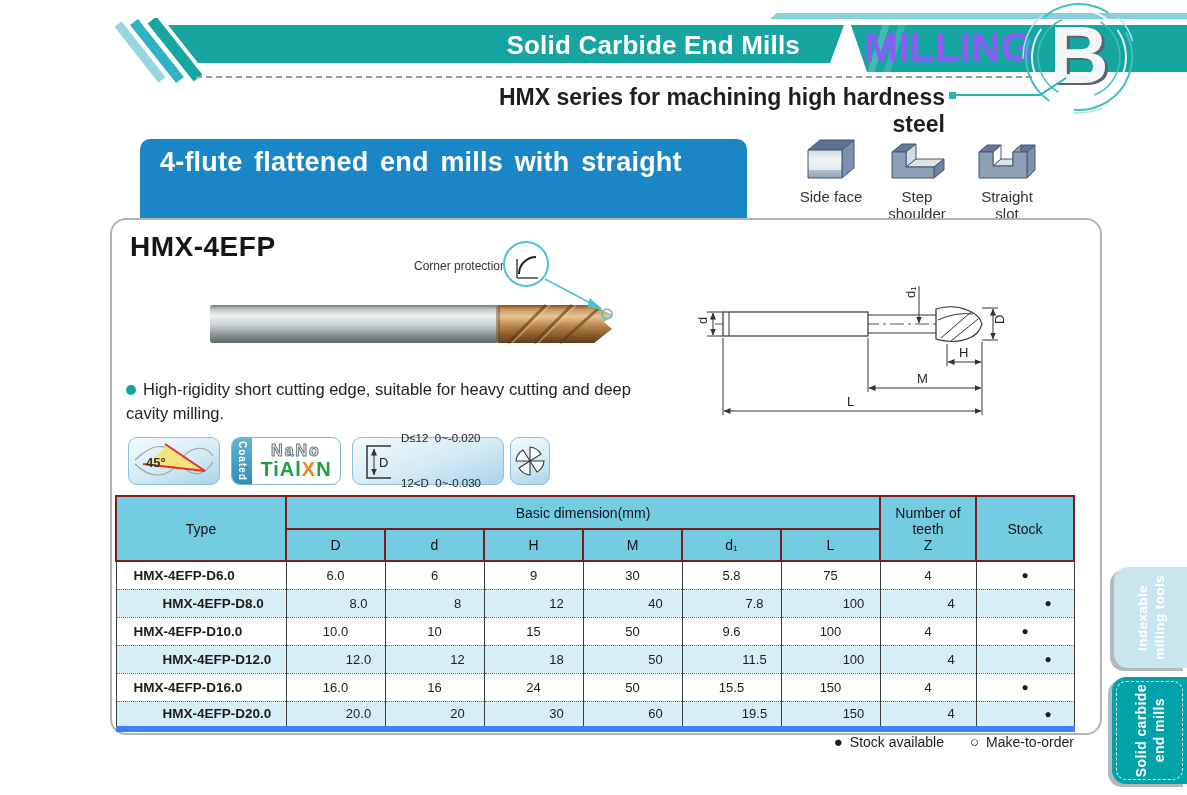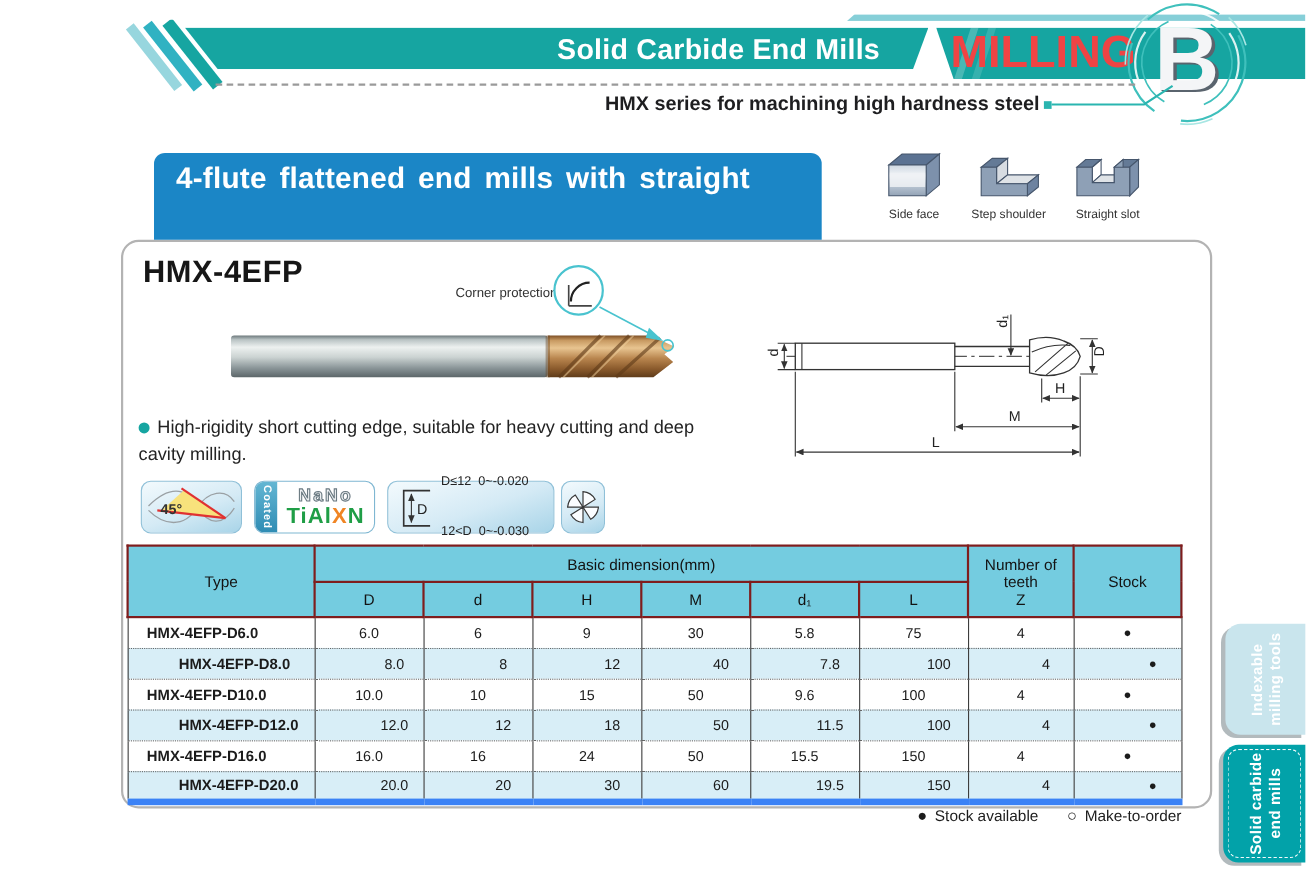--- a/index.html
+++ b/index.html
@@ -11,37 +11,37 @@
   .band-left { left:168px; top:25px; width:676px; height:38px; background:#16a5a1;
     clip-path:polygon(0 0,100% 0,calc(100% - 14px) 100%,30px 100%); }
   .band-right { left:851px; top:25px; width:336px; height:47px; background:#16a5a1;
     clip-path:polygon(0 0,100% 0,100% 100%,16px 100%); }
   .band-right .slash { position:absolute; top:0; width:7px; height:100%;
     background:rgba(255,255,255,.22); transform:skewX(-18deg); }
   .top-bar { left:770px; top:13px; width:417px; height:6px; background:#86cfd8;
     clip-path:polygon(7px 0,100% 0,100% 100%,0 100%); }
   .cat-title { left:400px; top:29px; width:400px; text-align:right; font-size:26px;
     font-weight:bold; color:#fff; line-height:33px; letter-spacing:.2px; }
-  .milling-title { left:864px; top:24px; font-size:41px; font-weight:800; color:#ef4444; line-height:47px; }
+  .milling-title { left:864px; top:24px; font-size:41px; font-weight:800; color:#8b5cf6; line-height:47px; }
   .b-badge { left:1022px; top:0; width:114px; height:114px; }
   .b-badge .letter { position:absolute; inset:0; text-align:center; line-height:110px;
     font-size:82px; font-weight:800; color:#f4f5f7;
     text-shadow:3px 2px 0 #5a646e,1px 1px 0 #5a646e,2px 1px 0 #5a646e; }
   .dashed-line { left:196px; top:76px; width:836px; height:0; border-top:2px dashed #9a9a9a; }
-  .subtitle { left:445px; top:84px; width:500px; text-align:right; font-size:18px;
+  .subtitle { left:445px; top:84px; width:500px; text-align:right; font-size:23px;
     font-weight:bold; color:#1e1e20; }
 
   
   .blue-banner { left:140px; top:139px; width:607px; height:79px; background:#1b86c6;
     border-radius:10px 10px 0 0; color:#fff; font-weight:bold; font-size:27px;
     line-height:33px; padding:7px 16px 0 20px; letter-spacing:.2px; word-spacing:4px; z-index:3; }
 
   
   .app-icon { width:78px; text-align:center; }
-  .app-icon .lbl { font-size:11px; color:#333; margin-top:2px; }
+  .app-icon .lbl { font-size:15px; color:#333; margin-top:2px; }
 
   
   .content-box { left:110px; top:218px; width:992px; height:517px; background:#fff;
     border:2px solid #b3b3b3; border-radius:16px; z-index:1; }
   .model-title { left:130px; top:231px; font-size:28px; font-weight:bold; color:#161616;
     letter-spacing:.5px; z-index:2; }
   .callout-label { left:414px; top:259px; font-size:12px; color:#333; z-index:2; }
   .callout-circle { left:503px; top:241px; width:46px; height:46px; border:2px solid #49c3cf;
     border-radius:50%; background:#fff; z-index:2; }
   .feature { left:126px; top:377px; width:520px; font-size:16.5px; line-height:24px; color:#232323; z-index:2; }

